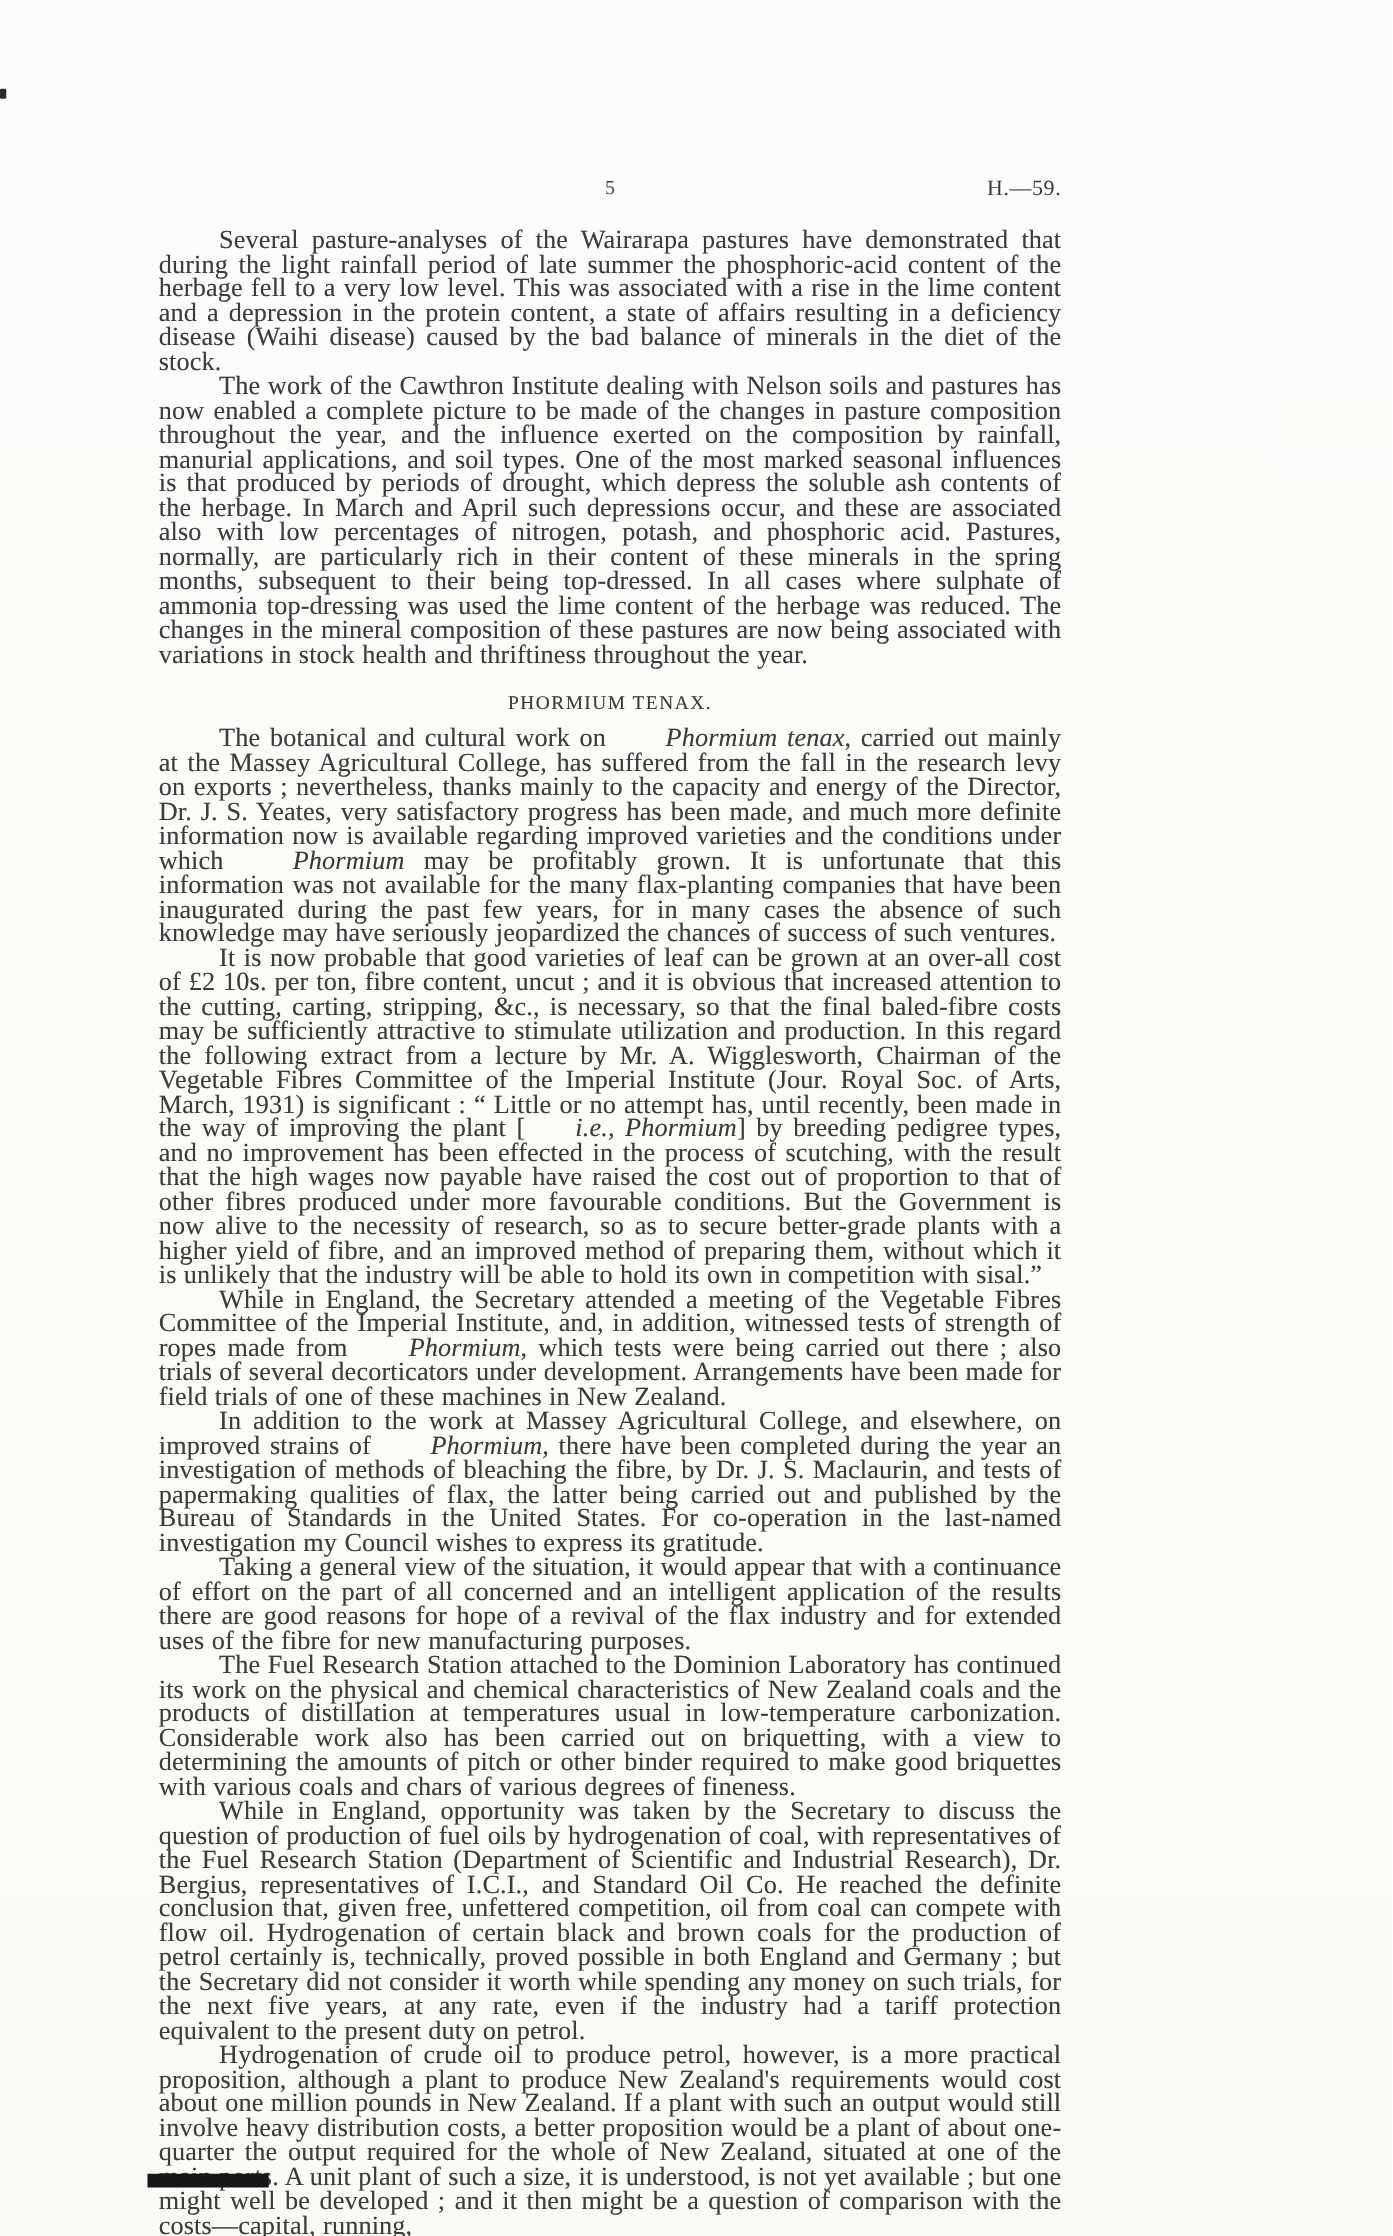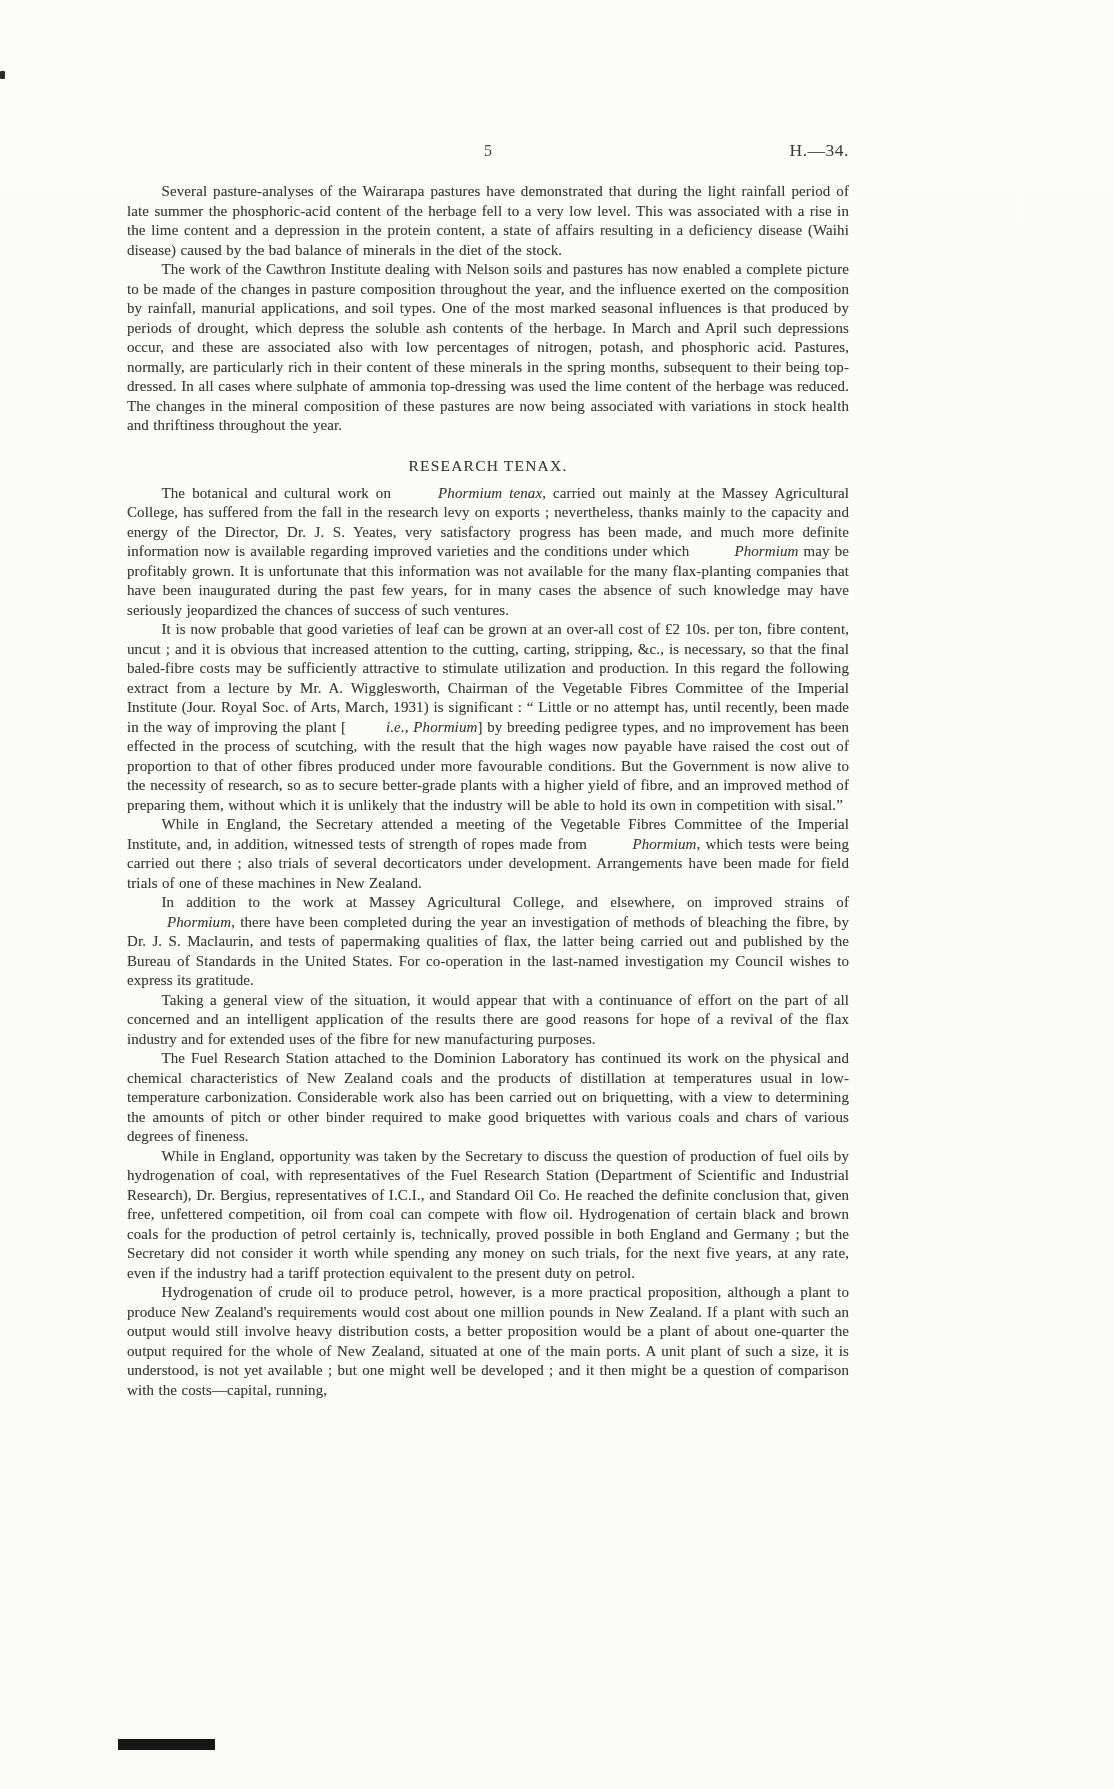--- a/index.html
+++ b/index.html
@@ -39,21 +39,21 @@
     right: 0;
     top: -2px;
     font-size: 17.5px;
     letter-spacing: 0.5px;
     color: #3a3a3a;
   }
   .doc-body p.para {
     margin: 0;
     text-indent: 2.3em;
     text-align: justify;
-    font-size: 15px;
+    font-size: 21px;
     line-height: 19.5px;
     letter-spacing: 0.1px;
     word-spacing: 0.5px;
     text-shadow: 0 0 0.5px rgba(70,70,70,0.45);
   }
   .doc-body h2.section-heading {
     margin: 21px 0 9px 0;
     text-align: center;
     font-weight: normal;
     font-size: 15.5px;
@@ -85,27 +85,27 @@
 </style>
 </head>
 <body>
 
 <div class="page">
   <span class="artifact-tick"></span>
 
   <div class="content">
     <div class="page-header">
       <span class="page-number">5</span>
-      <span class="doc-ref">H.—34.</span>
+      <span class="doc-ref">H.—59.</span>
     </div>
 
     <div class="doc-body">
         <p class="para">Several pasture-analyses of the Wairarapa pastures have demonstrated that during the light rainfall period of late summer the phosphoric-acid content of the herbage fell to a very low level.  This was associated with a rise in the lime content and a depression in the protein content, a state of affairs resulting in a deficiency disease (Waihi disease) caused by the bad balance of minerals in the diet of the stock.</p>
         <p class="para">The work of the Cawthron Institute dealing with Nelson soils and pastures has now enabled a complete picture to be made of the changes in pasture composition throughout the year, and the influence exerted on the composition by rainfall, manurial applications, and soil types.  One of the most marked seasonal influences is that produced by periods of drought, which depress the soluble ash contents of the herbage.  In March and April such depressions occur, and these are associated also with low percentages of nitrogen, potash, and phosphoric acid.  Pastures, normally, are particularly rich in their content of these minerals in the spring months, subsequent to their being top-dressed.  In all cases where sulphate of ammonia top-dressing was used the lime content of the herbage was reduced.  The changes in the mineral composition of these pastures are now being associated with variations in stock health and thriftiness throughout the year.</p>
-        <h2 class="section-heading">RESEARCH TENAX.</h2>
+        <h2 class="section-heading">PHORMIUM TENAX.</h2>
         <p class="para">The botanical and cultural work on <em>Phormium tenax</em>, carried out mainly at the Massey Agricultural College, has suffered from the fall in the research levy on exports ; nevertheless, thanks mainly to the capacity and energy of the Director, Dr. J. S. Yeates, very satisfactory progress has been made, and much more definite information now is available regarding improved varieties and the conditions under which <em>Phormium</em> may be profitably grown.  It is unfortunate that this information was not available for the many flax-planting companies that have been inaugurated during the past few years, for in many cases the absence of such knowledge may have seriously jeopardized the chances of success of such ventures.</p>
         <p class="para">It is now probable that good varieties of leaf can be grown at an over-all cost of £2 10s. per ton, fibre content, uncut ; and it is obvious that increased attention to the cutting, carting, stripping, &amp;c., is necessary, so that the final baled-fibre costs may be sufficiently attractive to stimulate utilization and production.  In this regard the following extract from a lecture by Mr. A. Wigglesworth, Chairman of the Vegetable Fibres Committee of the Imperial Institute (Jour. Royal Soc. of Arts, March, 1931) is significant : “ Little or no attempt has, until recently, been made in the way of improving the plant [<em>i.e., Phormium</em>] by breeding pedigree types, and no improvement has been effected in the process of scutching, with the result that the high wages now payable have raised the cost out of proportion to that of other fibres produced under more favourable conditions.  But the Government is now alive to the necessity of research, so as to secure better-grade plants with a higher yield of fibre, and an improved method of preparing them, without which it is unlikely that the industry will be able to hold its own in competition with sisal.”</p>
         <p class="para">While in England, the Secretary attended a meeting of the Vegetable Fibres Committee of the Imperial Institute, and, in addition, witnessed tests of strength of ropes made from <em>Phormium</em>, which tests were being carried out there ; also trials of several decorticators under development.  Arrangements have been made for field trials of one of these machines in New Zealand.</p>
         <p class="para">In addition to the work at Massey Agricultural College, and elsewhere, on improved strains of <em>Phormium</em>, there have been completed during the year an investigation of methods of bleaching the fibre, by Dr. J. S. Maclaurin, and tests of papermaking qualities of flax, the latter being carried out and published by the Bureau of Standards in the United States.  For co-operation in the last-named investigation my Council wishes to express its gratitude.</p>
         <p class="para">Taking a general view of the situation, it would appear that with a continuance of effort on the part of all concerned and an intelligent application of the results there are good reasons for hope of a revival of the flax industry and for extended uses of the fibre for new manufacturing purposes.</p>
         <p class="para">The Fuel Research Station attached to the Dominion Laboratory has continued its work on the physical and chemical characteristics of New Zealand coals and the products of distillation at temperatures usual in low-temperature carbonization.  Considerable work also has been carried out on briquetting, with a view to determining the amounts of pitch or other binder required to make good briquettes with various coals and chars of various degrees of fineness.</p>
         <p class="para">While in England, opportunity was taken by the Secretary to discuss the question of production of fuel oils by hydrogenation of coal, with representatives of the Fuel Research Station (Department of Scientific and Industrial Research), Dr. Bergius, representatives of I.C.I., and Standard Oil Co. He reached the definite conclusion that, given free, unfettered competition, oil from coal can compete with flow oil.  Hydrogenation of certain black and brown coals for the production of petrol certainly is, technically, proved possible in both England and Germany ; but the Secretary did not consider it worth while spending any money on such trials, for the next five years, at any rate, even if the industry had a tariff protection equivalent to the present duty on petrol.</p>
         <p class="para">Hydrogenation of crude oil to produce petrol, however, is a more practical proposition, although a plant to produce New Zealand's requirements would cost about one million pounds in New Zealand. If a plant with such an output would still involve heavy distribution costs, a better proposition would be a plant of about one-quarter the output required for the whole of New Zealand, situated at one of the main ports.  A unit plant of such a size, it is understood, is not yet available ; but one might well be developed ; and it then might be a question of comparison with the costs—capital, running,</p>
       </div>
   </div>

